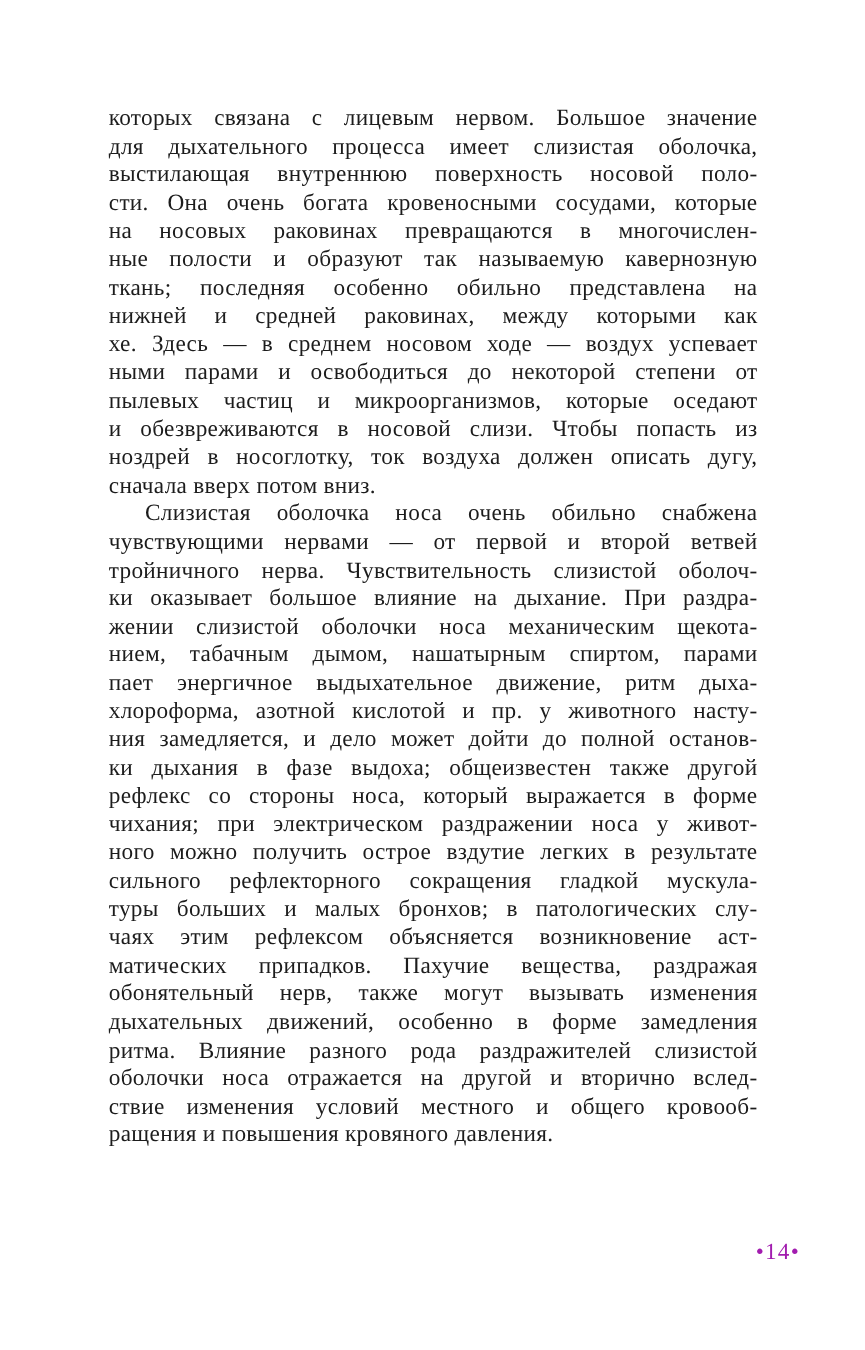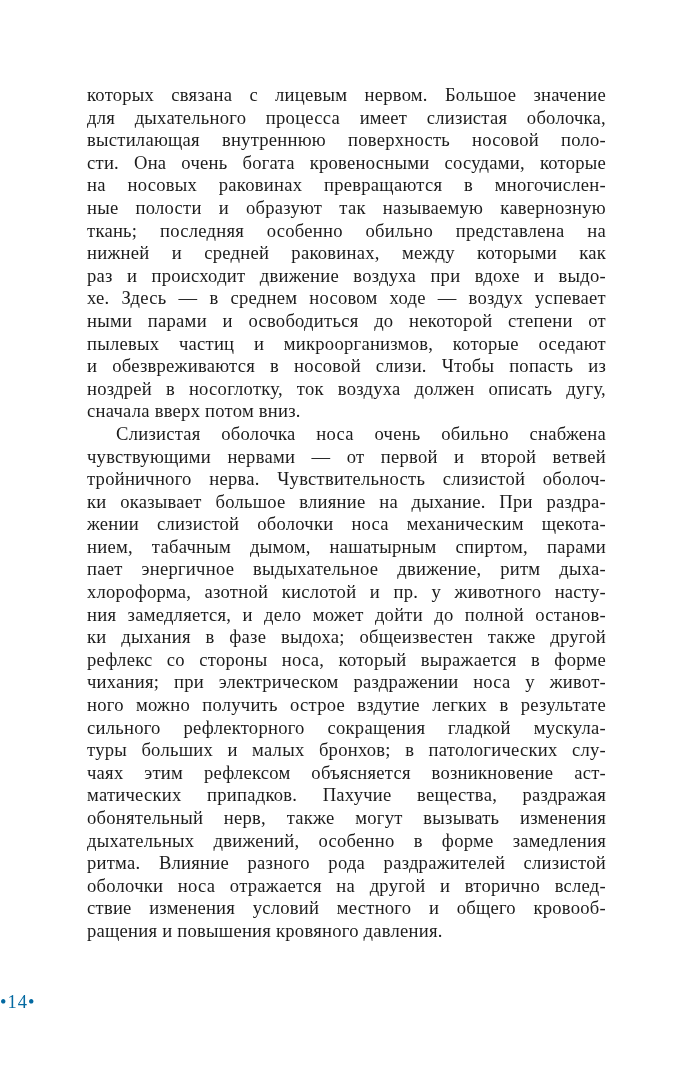--- a/index.html
+++ b/index.html
@@ -41,41 +41,40 @@
     text-align-last: left;
   }
   .para.indent .line:first-child {
     text-indent: 29px;
   }
   .page-number {
     position: absolute;
     left: 0;
     top: 992px;
     width: 100%;
-    text-align: left;
+    text-align: right;
     font-size: 18.5px;
     letter-spacing: 1px;
-    color: #0369a1;
+    color: #a21caf;
   }
 </style>
 </head>
 <body>
 
 <div class="page">
   <div class="text-block">
       <div class="para">
         <div class="line">которых связана с лицевым нервом. Большое значение</div>
         <div class="line">для дыхательного процесса имеет слизистая оболочка,</div>
         <div class="line">выстилающая внутреннюю поверхность носовой поло-</div>
         <div class="line">сти. Она очень богата кровеносными сосудами, которые</div>
         <div class="line">на носовых раковинах превращаются в многочислен-</div>
         <div class="line">ные полости и образуют так называемую кавернозную</div>
         <div class="line">ткань; последняя особенно обильно представлена на</div>
         <div class="line">нижней и средней раковинах, между которыми как</div>
-        <div class="line">раз и происходит движение воздуха при вдохе и выдо-</div>
         <div class="line">хе. Здесь — в среднем носовом ходе — воздух успевает</div>
         <div class="line">ными парами и освободиться до некоторой степени от</div>
         <div class="line">пылевых частиц и микроорганизмов, которые оседают</div>
         <div class="line">и обезвреживаются в носовой слизи. Чтобы попасть из</div>
         <div class="line">ноздрей в носоглотку, ток воздуха должен описать дугу,</div>
         <div class="line last">сначала вверх потом вниз.</div>
       </div>
       <div class="para indent">
         <div class="line">Слизистая оболочка носа очень обильно снабжена</div>
         <div class="line">чувствующими нервами — от первой и второй ветвей</div>

